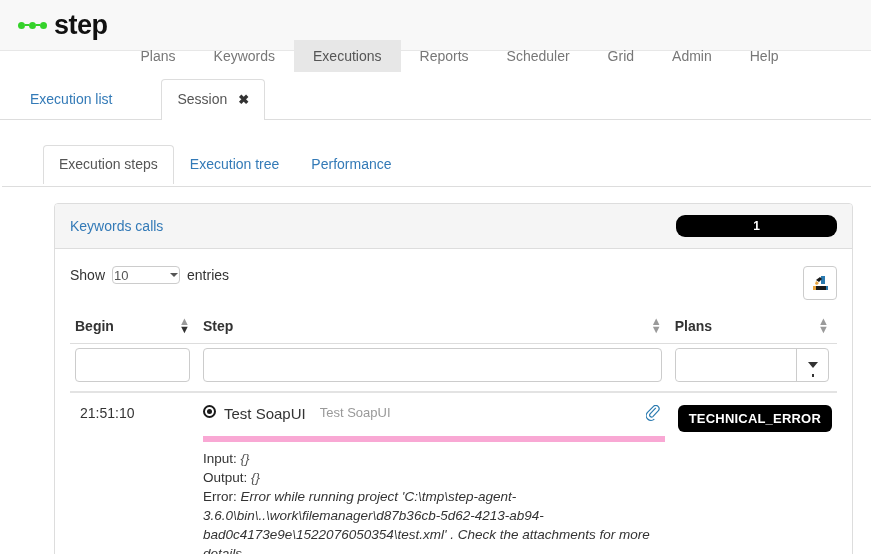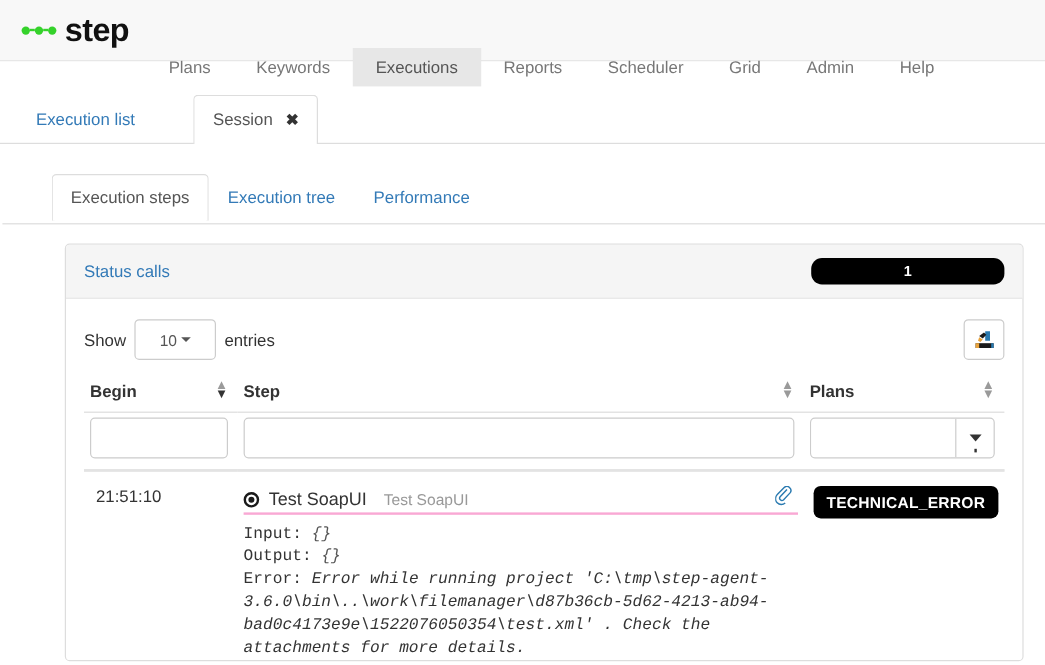--- a/index.html
+++ b/index.html
@@ -168,23 +168,23 @@
     color: #333333;
   }
   .select-box {
     position: relative;
     display: inline-flex;
     align-items: center;
     margin: 0 7px;
     border: 1px solid #cccccc;
     border-radius: 4px;
     background: #ffffff;
-    height: 34px;
+    height: 18px;
     width: 68px;
-    padding: 0 20px;
+    padding: 0 1px;
     font-size: 13px;
     color: #555555;
     cursor: pointer;
   }
   .select-box .sel-val { flex: 1; }
   .caret-dn {
     width: 0; height: 0;
     border-left: 4px solid transparent;
     border-right: 4px solid transparent;
     border-top: 4px solid #555555;
@@ -275,22 +275,22 @@
   tbody td { padding: 0; vertical-align: top; }
   .row-cell { padding: 12px 5px 0 5px; }
   .begin-time {
     font-size: 14px;
     color: #333333;
     padding-left: 5px;
     white-space: nowrap;
   }
   .step-main {
     display: flex;
-    align-items: center;
-    border-bottom: 2px solid #f9a8d4;
+    padding-bottom: 10px;
+    border-bottom: 6px solid #f9a8d4;
   }
   .rec-icon {
     width: 13px; height: 13px;
     border: 2px solid #1a1a1a;
     border-radius: 50%;
     display: inline-flex;
     align-items: center;
     justify-content: center;
     margin-right: 8px;
     flex: 0 0 auto;
@@ -299,21 +299,21 @@
     width: 5px; height: 5px;
     background: #1a1a1a;
     border-radius: 50%;
     display: block;
   }
   .step-name { font-size: 15px; color: #333333; }
   .step-sub  { font-size: 13px; color: #999999; margin-left: 14px; }
   .clip-wrap { margin-left: auto; padding-right: 4px; cursor: pointer; }
 
   .kv-block { padding: 7px 0 0 0; font-size: 13.5px; color: #333333; }
-  .kv-line { line-height: 19px; font-family: Liberation Mono, monospace; }
+  .kv-line { line-height: 19px; }
   .kv-label { font-style: normal; }
   .kv-val { font-style: italic; color: #555555; }
   .err-text {
     font-style: italic;
     color: #333333;
     line-height: 19px;
     display: block;
     max-width: 500px;
   }
   .err-label { font-style: normal; }
@@ -377,21 +377,21 @@
     </div>
     <div class="itab">
       <span>Performance</span>
     </div>
   </div>
 
   <div class="panel-outer">
     <div class="panel">
 
       <div class="panel-heading">
-        <span class="panel-title">Status calls</span>
+        <span class="panel-title">Keywords calls</span>
         <span class="count-badge">1</span>
       </div>
 
       <div class="panel-body">
 
         <div class="table-controls">
           <div class="length-ctl">
             <span>Show</span>
             <span class="select-box">
               <span class="sel-val">10</span>

